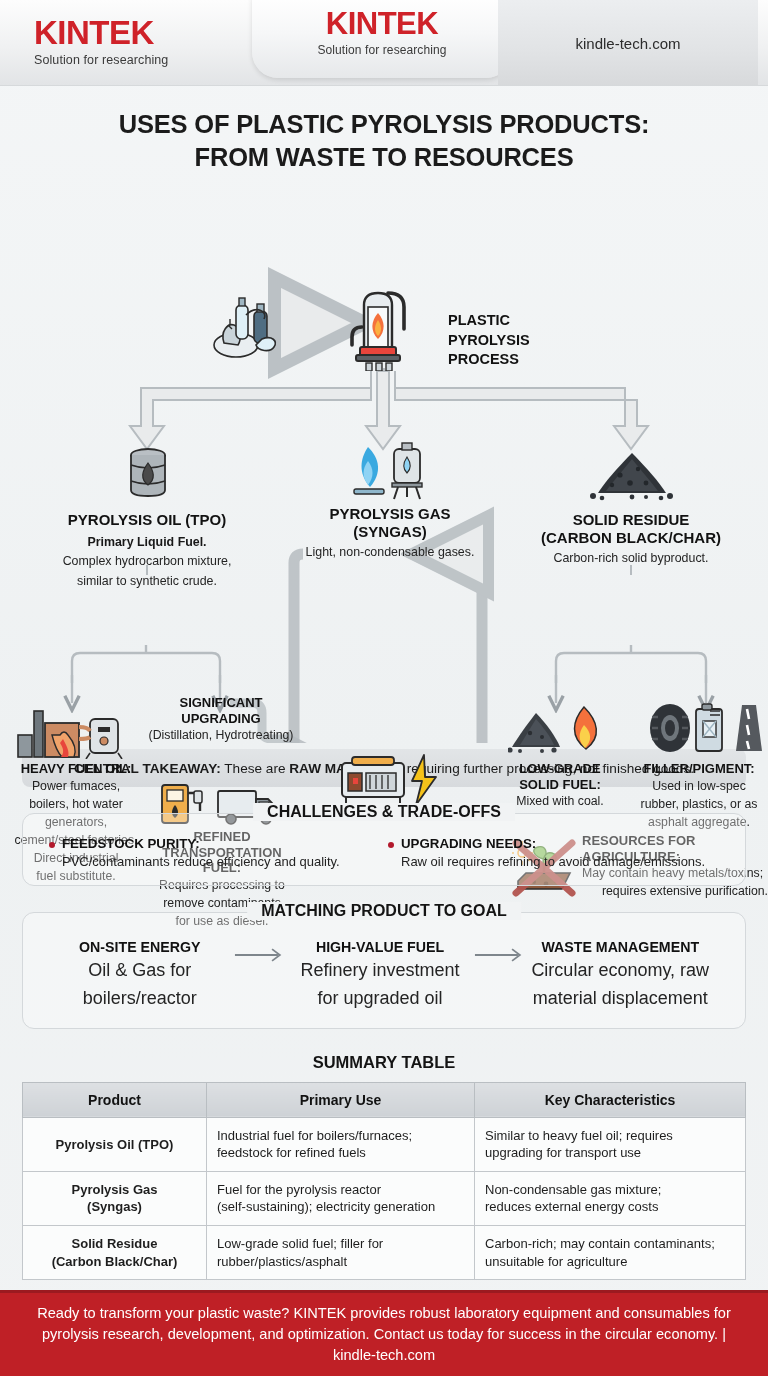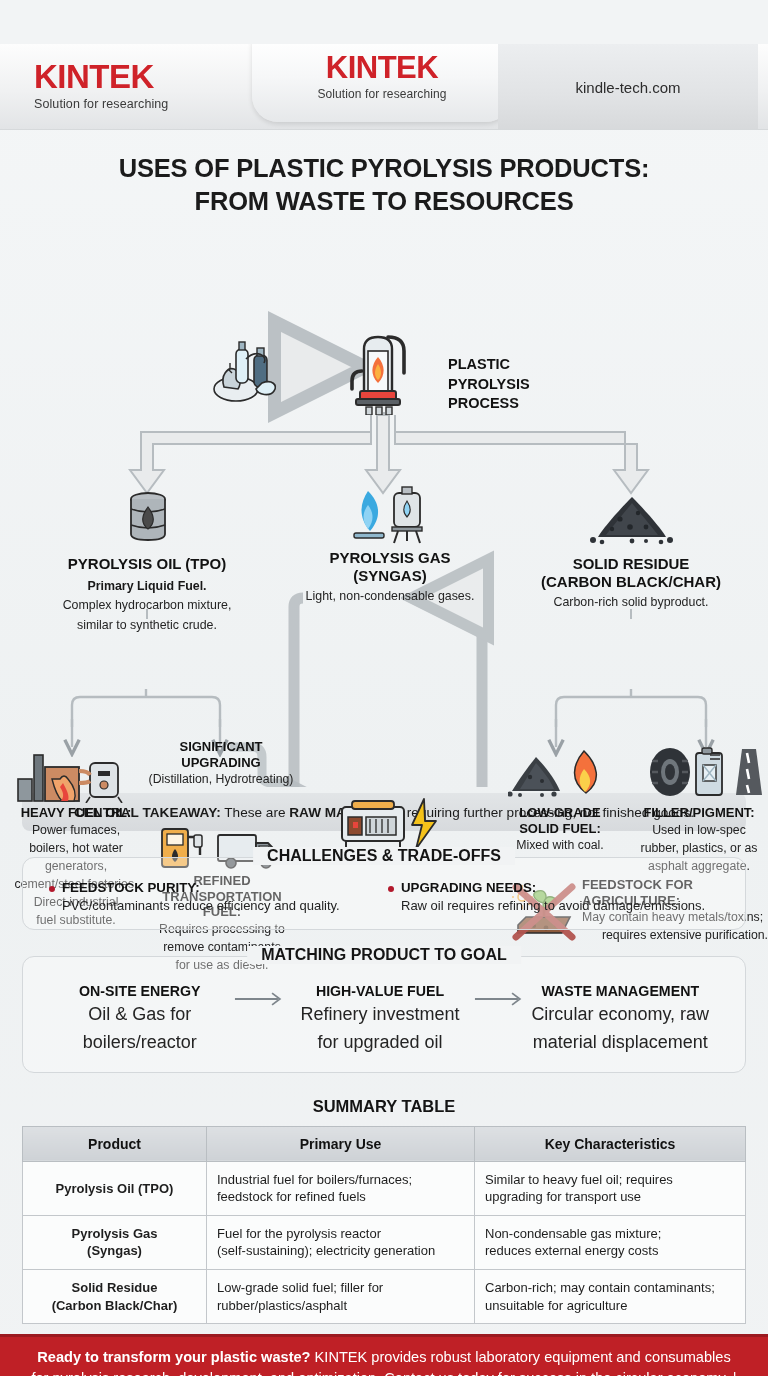--- a/index.html
+++ b/index.html
@@ -17,21 +17,20 @@
     background: linear-gradient(180deg,#f4f6f7 0%, #eef1f2 55%, #f1f3f4 100%);
   }
 
   
   .header {
     position: relative;
     height: 86px;
     background: linear-gradient(180deg,#fdfdfd 0%, #f0f1f2 55%, #e2e4e6 100%);
     border-bottom: 1px solid #d6d9db;
     overflow: hidden;
-    margin-top: 44px;
   }
   .hdr-left {
     position: absolute; left: 34px; top: 16px;
   }
   .brand-name {
     font-size: 33px; font-weight: bold; letter-spacing: -0.5px;
     color: #cf2229; line-height: 1;
   }
   .brand-tag {
     font-size: 12.5px; color: #3a3a3a; margin-top: 4px; letter-spacing: .1px;
@@ -148,21 +147,21 @@
   .footer {
     position: absolute; left: 0; bottom: 0; width: 768px; height: 86px;
     background: #bf2026;
     border-top: 3px solid #9b1a20;
     display: flex; align-items: center; justify-content: center;
     text-align: center;
   }
   .footer-text {
     color: #fff; font-size: 14.6px; line-height: 1.45; padding: 0 30px;
   }
-  .footer-text b { font-weight: bold; }
+  .footer-text b { font-weight: normal; }
 </style>
 </head>
 <body>
 
 <div class="page">
 
   <div class="header">
     <div class="hdr-left">
       <div class="brand-name">KINTEK</div>
       <div class="brand-tag">Solution for researching</div>
@@ -439,21 +438,21 @@
         <circle cx="44" cy="44" r="1.8" fill="#6b4229"></circle>
         <path d="M32,36 L32,14" stroke="#5a8a3c" stroke-width="2.6"></path>
         <path d="M32,22 C22,20 18,12 26,10 C34,8 36,16 32,22 Z" fill="#8fc46a" stroke="#5a8a3c" stroke-width="1.4"></path>
         <path d="M32,30 C44,28 48,18 40,16 C32,14 30,24 32,30 Z" fill="#8fc46a" stroke="#5a8a3c" stroke-width="1.4"></path>
         <circle cx="10" cy="16" r="4" fill="none" stroke="#f0ae4b" stroke-width="1.6"></circle>
         <path d="M10,8 L10,4 M10,28 L10,24 M2,16 L-1,16 M21,16 L18,16 M4,10 L2,8 M16,22 L18,24" stroke="#f0ae4b" stroke-width="1.6"></path>
         <path d="M4,6 L60,56 M60,6 L4,56" stroke="#b2554f" stroke-width="7" stroke-linecap="round" opacity="0.95"></path>
       </svg>
     </div>
     <div class="node" style="left:582px; top:650px; width:186px; text-align:left;">
-      <div class="n-head" style="text-align:left;">FEEDSTOCK FOR</div>
+      <div class="n-head" style="text-align:left;">RESOURCES FOR</div>
       <div class="n-head" style="text-align:left;">AGRICULTURE:</div>
       <div class="n-body" style="text-align:left;">May contain heavy metals/toxins;</div>
       <div class="n-body" style="text-align:right;">requires extensive purification.</div>
     </div>
   </div>
 
   <div class="takeaway">
     <span><b>CENTRAL TAKEAWAY:</b><span> These are </span><b>RAW MATERIALS</b><span> requiring further processing, not finished goods.</span></span>
   </div>
 

